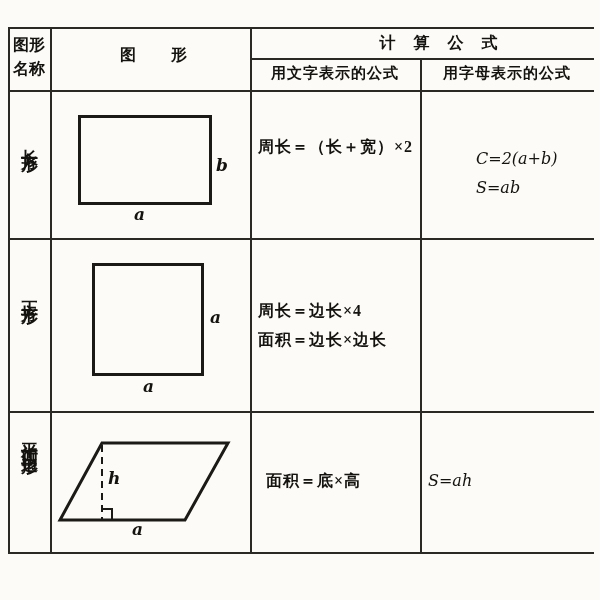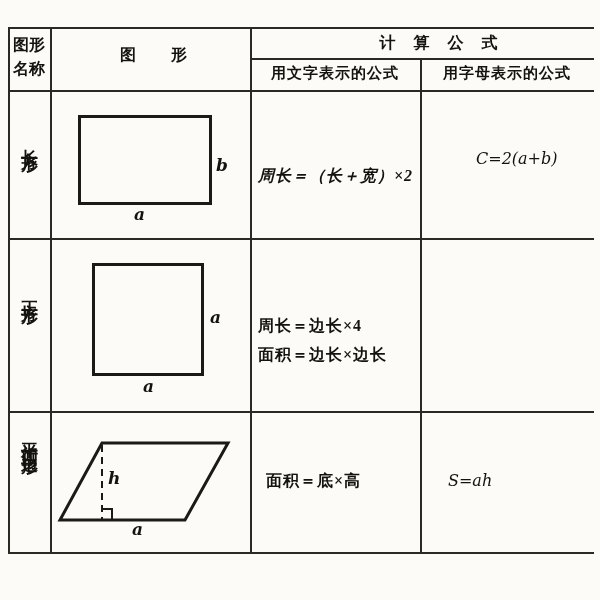--- a/index.html
+++ b/index.html
@@ -91,48 +91,49 @@
   <div class="cell hdr center" style="left:267px;top:33px;width:344px;">计　算　公　式</div>
   <div class="cell hdr center" style="left:250px;top:64px;width:170px;font-size:15px;">用文字表示的公式</div>
   <div class="cell hdr center" style="left:420px;top:64px;width:174px;font-size:15px;">用字母表示的公式</div>
 
   <div class="vname" style="left:19px;top:135px;">长方形</div>
 
   <div class="rect-shape" style="left:78px;top:115px;width:134px;height:90px;"></div>
   <span class="shape-label" style="left:216px;top:155px;">b</span>
   <span class="shape-label" style="left:134px;top:204px;">a</span>
 
-  <div class="wordf" style="left:258px;top:161px;font-style:italic;">
+  <div class="wordf" style="left:258px;top:132px;">
     <div>周长＝（长＋宽）×2</div>
   </div>
   <div class="letterf" style="left:428px;top:144px;margin-left:48px;">
     <div>C=2(a+b)</div>
+    <div>S=ab</div>
   </div>
 
   <div class="vname" style="left:19px;top:287px;">正方形</div>
 
   <div class="rect-shape" style="left:92px;top:263px;width:112px;height:113px;"></div>
   <span class="shape-label" style="left:210px;top:307px;">a</span>
   <span class="shape-label" style="left:143px;top:376px;">a</span>
 
-  <div class="wordf" style="left:258px;top:311px;">
+  <div class="wordf" style="left:258px;top:296px;">
     <div>周长＝边长×4</div>
     <div>面积＝边长×边长</div>
   </div>
 
   <div class="vname" style="left:19px;top:429px;">平行四边形</div>
 
   <svg style="left:50px;top:433px;" width="190" height="105" viewBox="0 0 190 105">
     <polygon points="10,87 52,10 178,10 135,87" fill="none" stroke="#1c1a16" stroke-width="3"></polygon>
     <line x1="52" y1="12" x2="52" y2="86" stroke="#1c1a16" stroke-width="2" stroke-dasharray="7,5"></line>
     <polyline points="52,76 62,76 62,86" fill="none" stroke="#1c1a16" stroke-width="2"></polyline>
   </svg>
   <span class="shape-label" style="left:108px;top:468px;">h</span>
   <span class="shape-label" style="left:132px;top:519px;">a</span>
 
   <div class="wordf" style="left:258px;top:466px;margin-left:8px;">
     <div>面积＝底×高</div>
   </div>
-  <div class="letterf" style="left:448px;top:466px;font-style:italic;">
+  <div class="letterf" style="left:428px;top:466px;font-style:italic;">
     <div>S=ah</div>
   </div>
 
 </div>
 
 </body></html>

